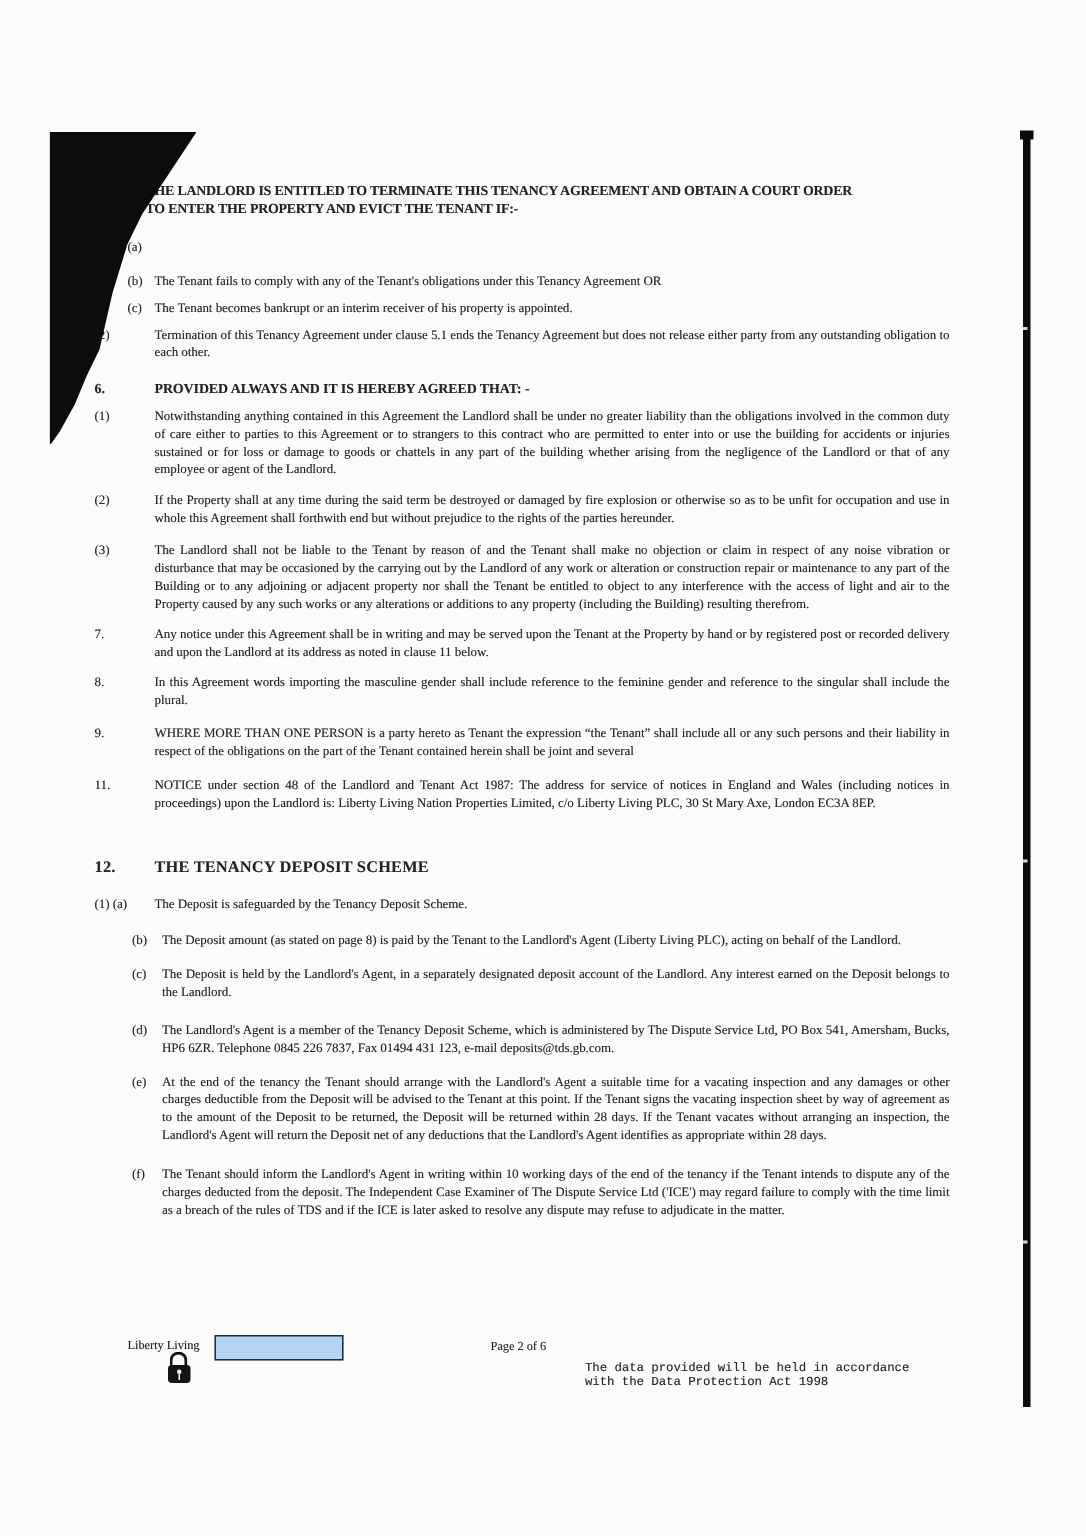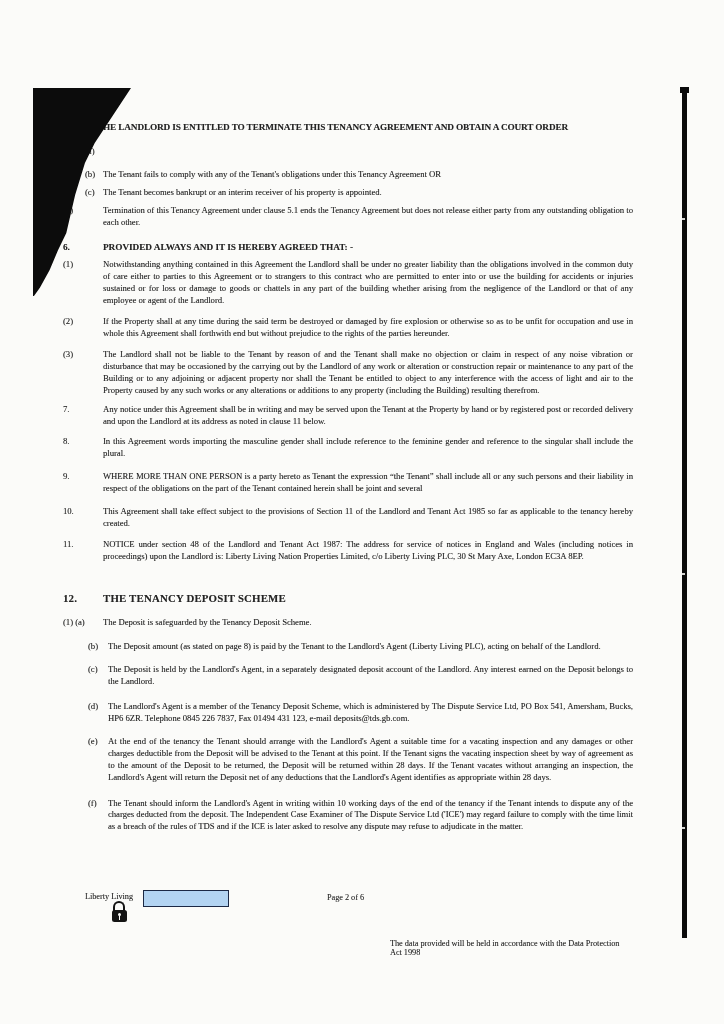--- a/index.html
+++ b/index.html
@@ -33,38 +33,39 @@
   .edge-cap{position:absolute;left:-2px;top:-1px;width:9px;height:6px;background:#0b0b0b;}
   .edge-notch{position:absolute;left:0;width:3px;height:2px;background:#fbfbf9;opacity:0.85;}
   .n1{top:130px;} .n2{top:485px;} .n3{top:739px;}
   
   .footer{position:absolute;left:0;top:0;width:620px;height:1024px;font-size:8.2px;z-index:2;
     text-shadow:0.2px 0.2px 0.3px rgba(70,70,70,0.4);}
   .f-brand{position:absolute;left:85px;top:892px;}
   .hl-box{position:absolute;left:143px;top:890px;width:84px;height:15px;
     background:#b3d4f2;border:1.5px solid #1c2945;}
   .f-page{position:absolute;left:327px;top:893px;}
-  .f-dp{position:absolute;left:390px;top:939px;}
+  .f-dp{position:absolute;left:390px;top:908px;font-family:Liberation Mono, monospace;}
   
   .lock{position:absolute;left:112px;top:901px;width:16px;height:22px;z-index:3;}
   .shackle{width:8px;height:8px;border:2.5px solid #141414;border-bottom:none;
     border-radius:6px 6px 0 0;margin-left:1px;}
   .lock-body{width:15px;height:12px;background:#141414;border-radius:2.5px;margin-top:-1px;position:relative;}
   .keyhole{position:absolute;left:5.5px;top:2.5px;width:3.5px;height:3.5px;background:#fbfbf9;border-radius:50%;}
   .keystem{position:absolute;left:6.8px;top:5.5px;width:1.4px;height:4px;background:#fbfbf9;}
 </style>
 </head>
 <body>
 
 <div class="page">
 
   <div class="content">
 
     <div class="doc-header mb13">
       <div>THE LANDLORD IS ENTITLED TO TERMINATE THIS TENANCY AGREEMENT AND OBTAIN A COURT ORDER</div>
+      <div>TO ENTER THE PROPERTY AND EVICT THE TENANT IF:-</div>
     </div>
 
     <div class="clause sub mb11">
       <span class="num">(a)</span>
       <div class="txt">
       </div>
     </div>
 
     <div class="clause sub mb6">
       <span class="num">(b)</span>
@@ -109,24 +110,20 @@
     <div class="clause mb11">
       <span class="num">8.</span>
       <div class="txt">In this Agreement words importing the masculine gender shall include reference to the feminine gender and reference to the singular shall include the plural.</div>
     </div>
 
     <div class="clause mb11">
       <span class="num">9.</span>
       <div class="txt">WHERE MORE THAN ONE PERSON is a party hereto as Tenant the expression “the Tenant” shall include all or any such persons and their liability in respect of the obligations on the part of the Tenant contained herein shall be joint and several</div>
     </div>
 
-    <div class="clause mb9">
-      <span class="num">10.</span>
-      <div class="txt">This Agreement shall take effect subject to the provisions of Section 11 of the Landlord and Tenant Act 1985 so far as applicable to the tenancy hereby created.</div>
-    </div>
 
     <div class="clause mb9">
       <span class="num">11.</span>
       <div class="txt">NOTICE under section 48 of the Landlord and Tenant Act 1987: The address for service of notices in England and Wales (including notices in proceedings) upon the Landlord is: Liberty Living Nation Properties Limited, c/o Liberty Living PLC, 30 St Mary Axe, London EC3A 8EP.</div>
     </div>
 
     <div class="clause big mb12">
       <span class="num">12.</span>
       <div class="txt">THE TENANCY DEPOSIT SCHEME</div>
     </div>

